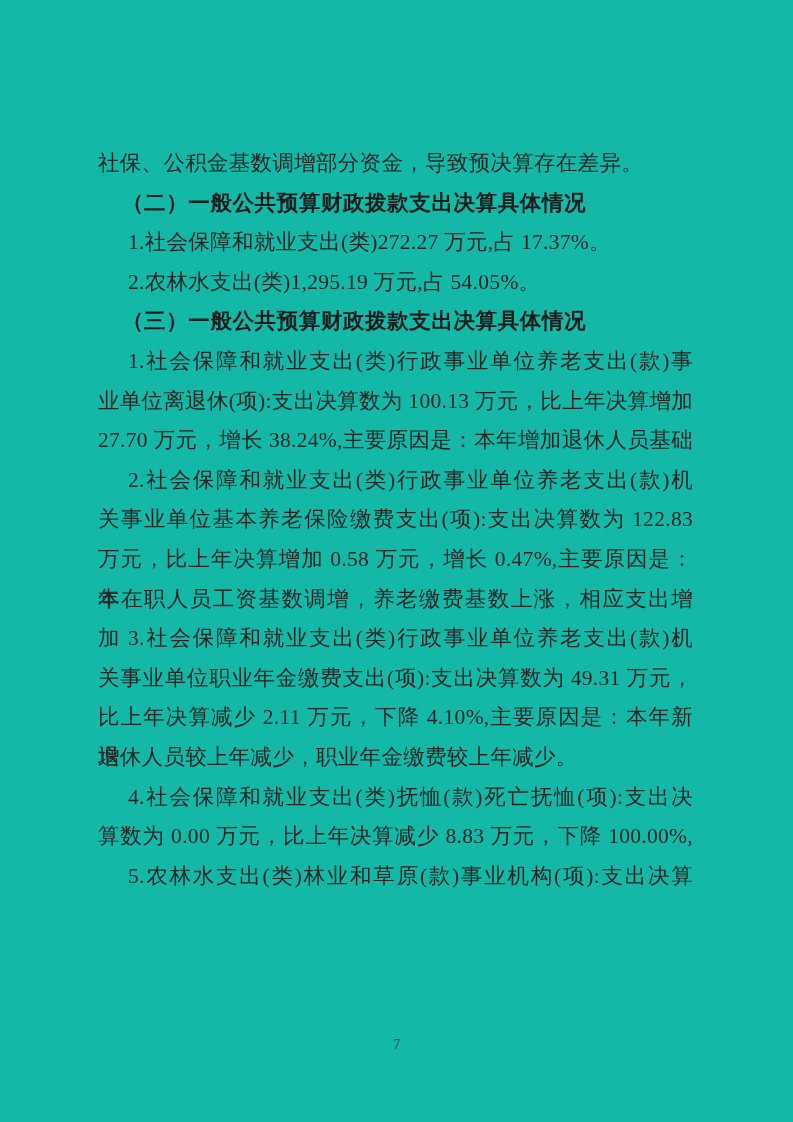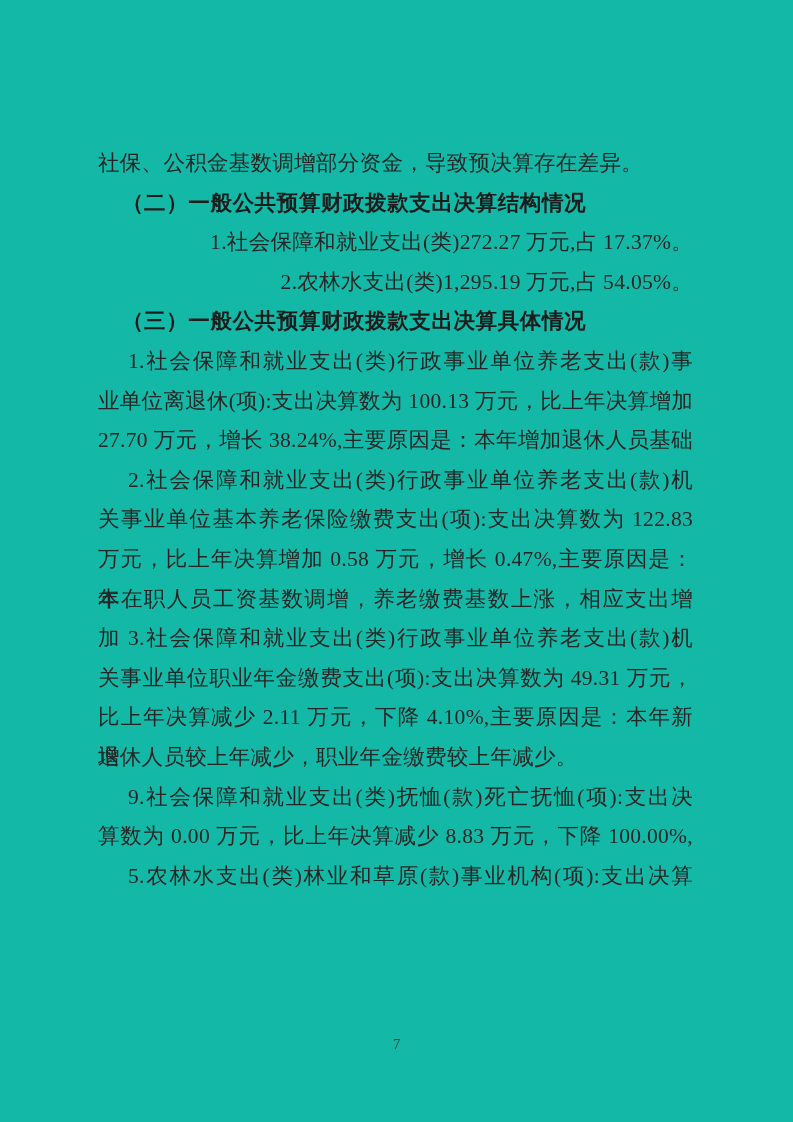--- a/index.html
+++ b/index.html
@@ -31,21 +31,20 @@
   }
   
   .fill {
     white-space: normal;
     text-align: justify;
     text-align-last: justify;
   }
   
   .first, .item {
     padding-left: 30px;
-    text-align: right;
   }
   .heading {
     padding-left: 24px;
     font-weight: 700;
     letter-spacing: 0.6px;
     color: #1c1c1c;
   }
   .pagenum {
     position: absolute;
     top: 1036px;
@@ -55,33 +54,33 @@
     font-size: 14.5px;
     color: #3a3a3a;
   }
 </style>
 </head>
 <body>
 
 <div class="page">
   <div class="textblock">
     <div class="ln">社保、公积金基数调增部分资金，导致预决算存在差异。</div>
-    <div class="ln heading">（二）一般公共预算财政拨款支出决算结构情况</div>
+    <div class="ln heading">（二）一般公共预算财政拨款支出决算具体情况</div>
     <div class="ln item">1.社会保障和就业支出(类)272.27 万元,占 17.37%。</div>
     <div class="ln item">2.农林水支出(类)1,295.19 万元,占 54.05%。</div>
     <div class="ln heading">（三）一般公共预算财政拨款支出决算具体情况</div>
     <div class="ln first fill">1.社会保障和就业支出(类)行政事业单位养老支出(款)事</div>
     <div class="ln fill">业单位离退休(项):支出决算数为 100.13 万元，比上年决算增加</div>
     <div class="ln fill">27.70 万元，增长 38.24%,主要原因是：本年增加退休人员基础</div>
     <div class="ln first fill">2.社会保障和就业支出(类)行政事业单位养老支出(款)机</div>
     <div class="ln fill">关事业单位基本养老保险缴费支出(项):支出决算数为 122.83</div>
     <div class="ln fill">万元，比上年决算增加 0.58 万元，增长 0.47%,主要原因是：本</div>
     <div class="ln fill">年在职人员工资基数调增，养老缴费基数上涨，相应支出增加。</div>
     <div class="ln first fill">3.社会保障和就业支出(类)行政事业单位养老支出(款)机</div>
     <div class="ln fill">关事业单位职业年金缴费支出(项):支出决算数为 49.31 万元，</div>
     <div class="ln fill">比上年决算减少 2.11 万元，下降 4.10%,主要原因是：本年新增</div>
     <div class="ln">退休人员较上年减少，职业年金缴费较上年减少。</div>
-    <div class="ln first fill">9.社会保障和就业支出(类)抚恤(款)死亡抚恤(项):支出决</div>
+    <div class="ln first fill">4.社会保障和就业支出(类)抚恤(款)死亡抚恤(项):支出决</div>
     <div class="ln fill">算数为 0.00 万元，比上年决算减少 8.83 万元，下降 100.00%,</div>
     <div class="ln first fill">5.农林水支出(类)林业和草原(款)事业机构(项):支出决算</div>
   </div>
   <div class="pagenum">7</div>
 </div>
 
 </body></html>

